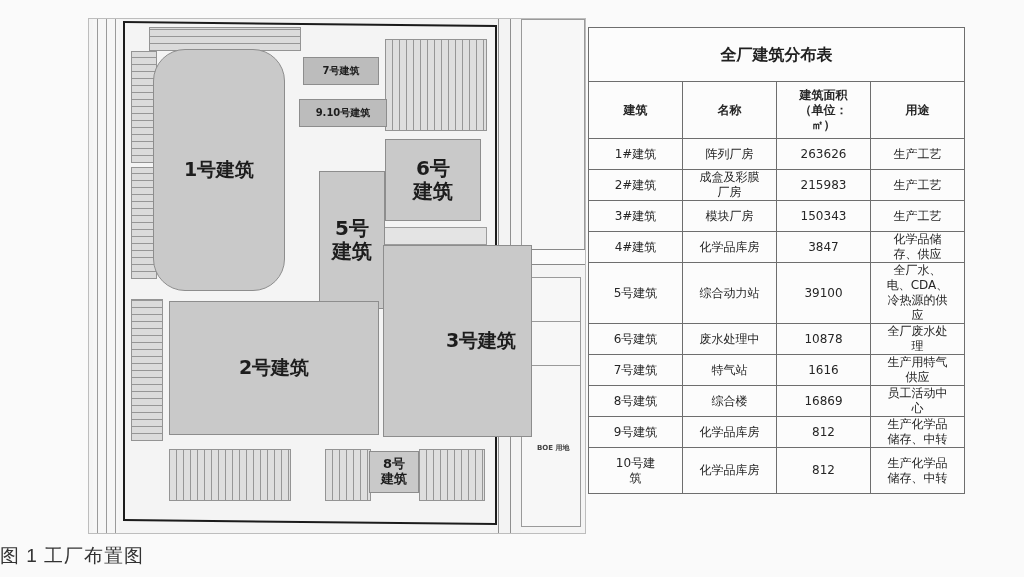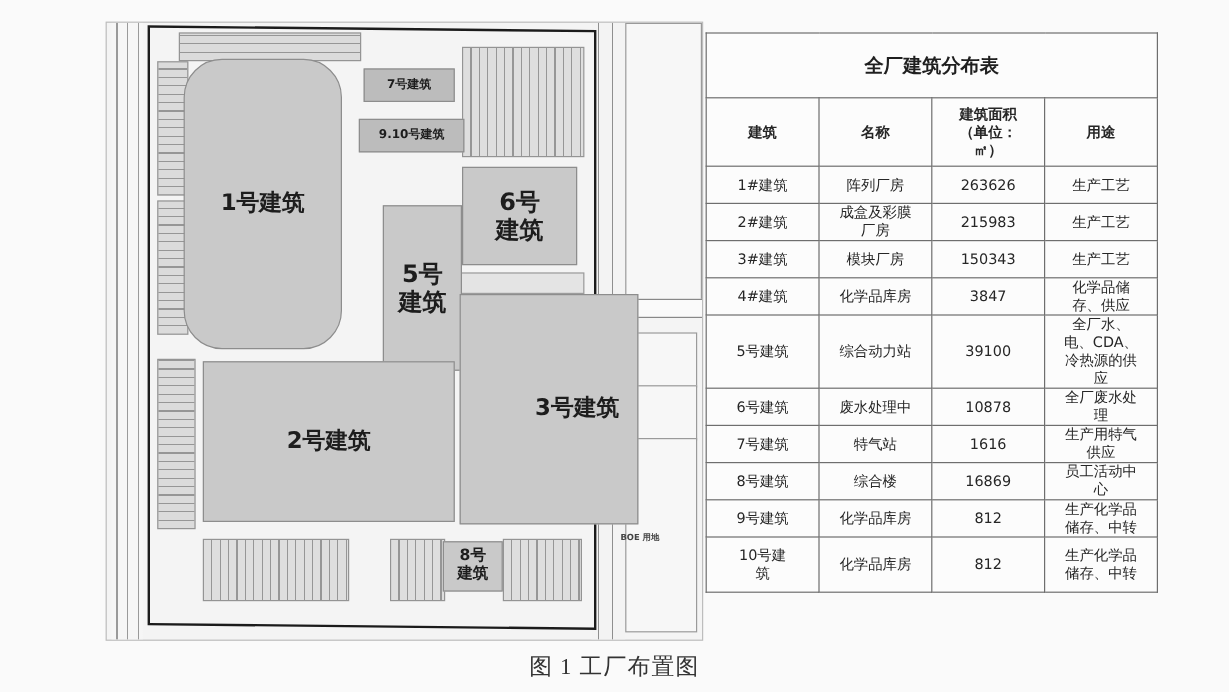--- a/index.html
+++ b/index.html
@@ -74,38 +74,38 @@
     table.dist td { height:30px; }
     table.dist tr.tall td { height:45px; }
     .col1 { width:51px; font-size:12px; }
     .col2 { width:103px; }
     .col3 { width:83px; }
     .col4 { width:140px; }
     .cell-b { white-space:pre-line; }
 
     
     .caption {
-      position:absolute; left:0; width:1024px; top:543px; text-align:center;
+      position:absolute; left:0; width:1024px; top:543px; 
       font-size:19px; color:#333; letter-spacing:1px;
-      font-family:Liberation Serif, serif;
+      font-family:Liberation Sans, sans-serif;
     }
   </style>
 </head>
 <body>
 
 <div class="plan">
   <div class="road-strip"></div>
   <div class="right-road"></div>
 
   <div class="right-field" style="left:432px;top:0;width:62px;height:230px;"></div>
   <div class="cross-road" style="top:230px;"></div>
   <div class="right-field" style="left:432px;top:258px;width:58px;height:44px;"></div>
   <div class="right-field" style="left:432px;top:302px;width:58px;height:44px;"></div>
   <div class="right-field" style="left:432px;top:346px;width:58px;height:160px;"></div>
-  <div class="field-label" style="left:428px;top:424px;">BOE 用地</div>
+  <div class="field-label" style="left:448px;top:424px;">BOE 用地</div>
 
   <div class="boundary"></div>
 
   <div class="parking" style="left:60px;top:8px;width:150px;height:22px;"></div>
   <div class="parking v" style="left:296px;top:20px;width:100px;height:90px;"></div>
   <div class="parking" style="left:42px;top:32px;width:24px;height:110px;"></div>
   <div class="parking" style="left:42px;top:148px;width:24px;height:110px;"></div>
   <div class="parking" style="left:42px;top:280px;width:30px;height:140px;"></div>
   <div class="parking v" style="left:80px;top:430px;width:120px;height:50px;"></div>
   <div class="parking v" style="left:236px;top:430px;width:44px;height:50px;"></div>

